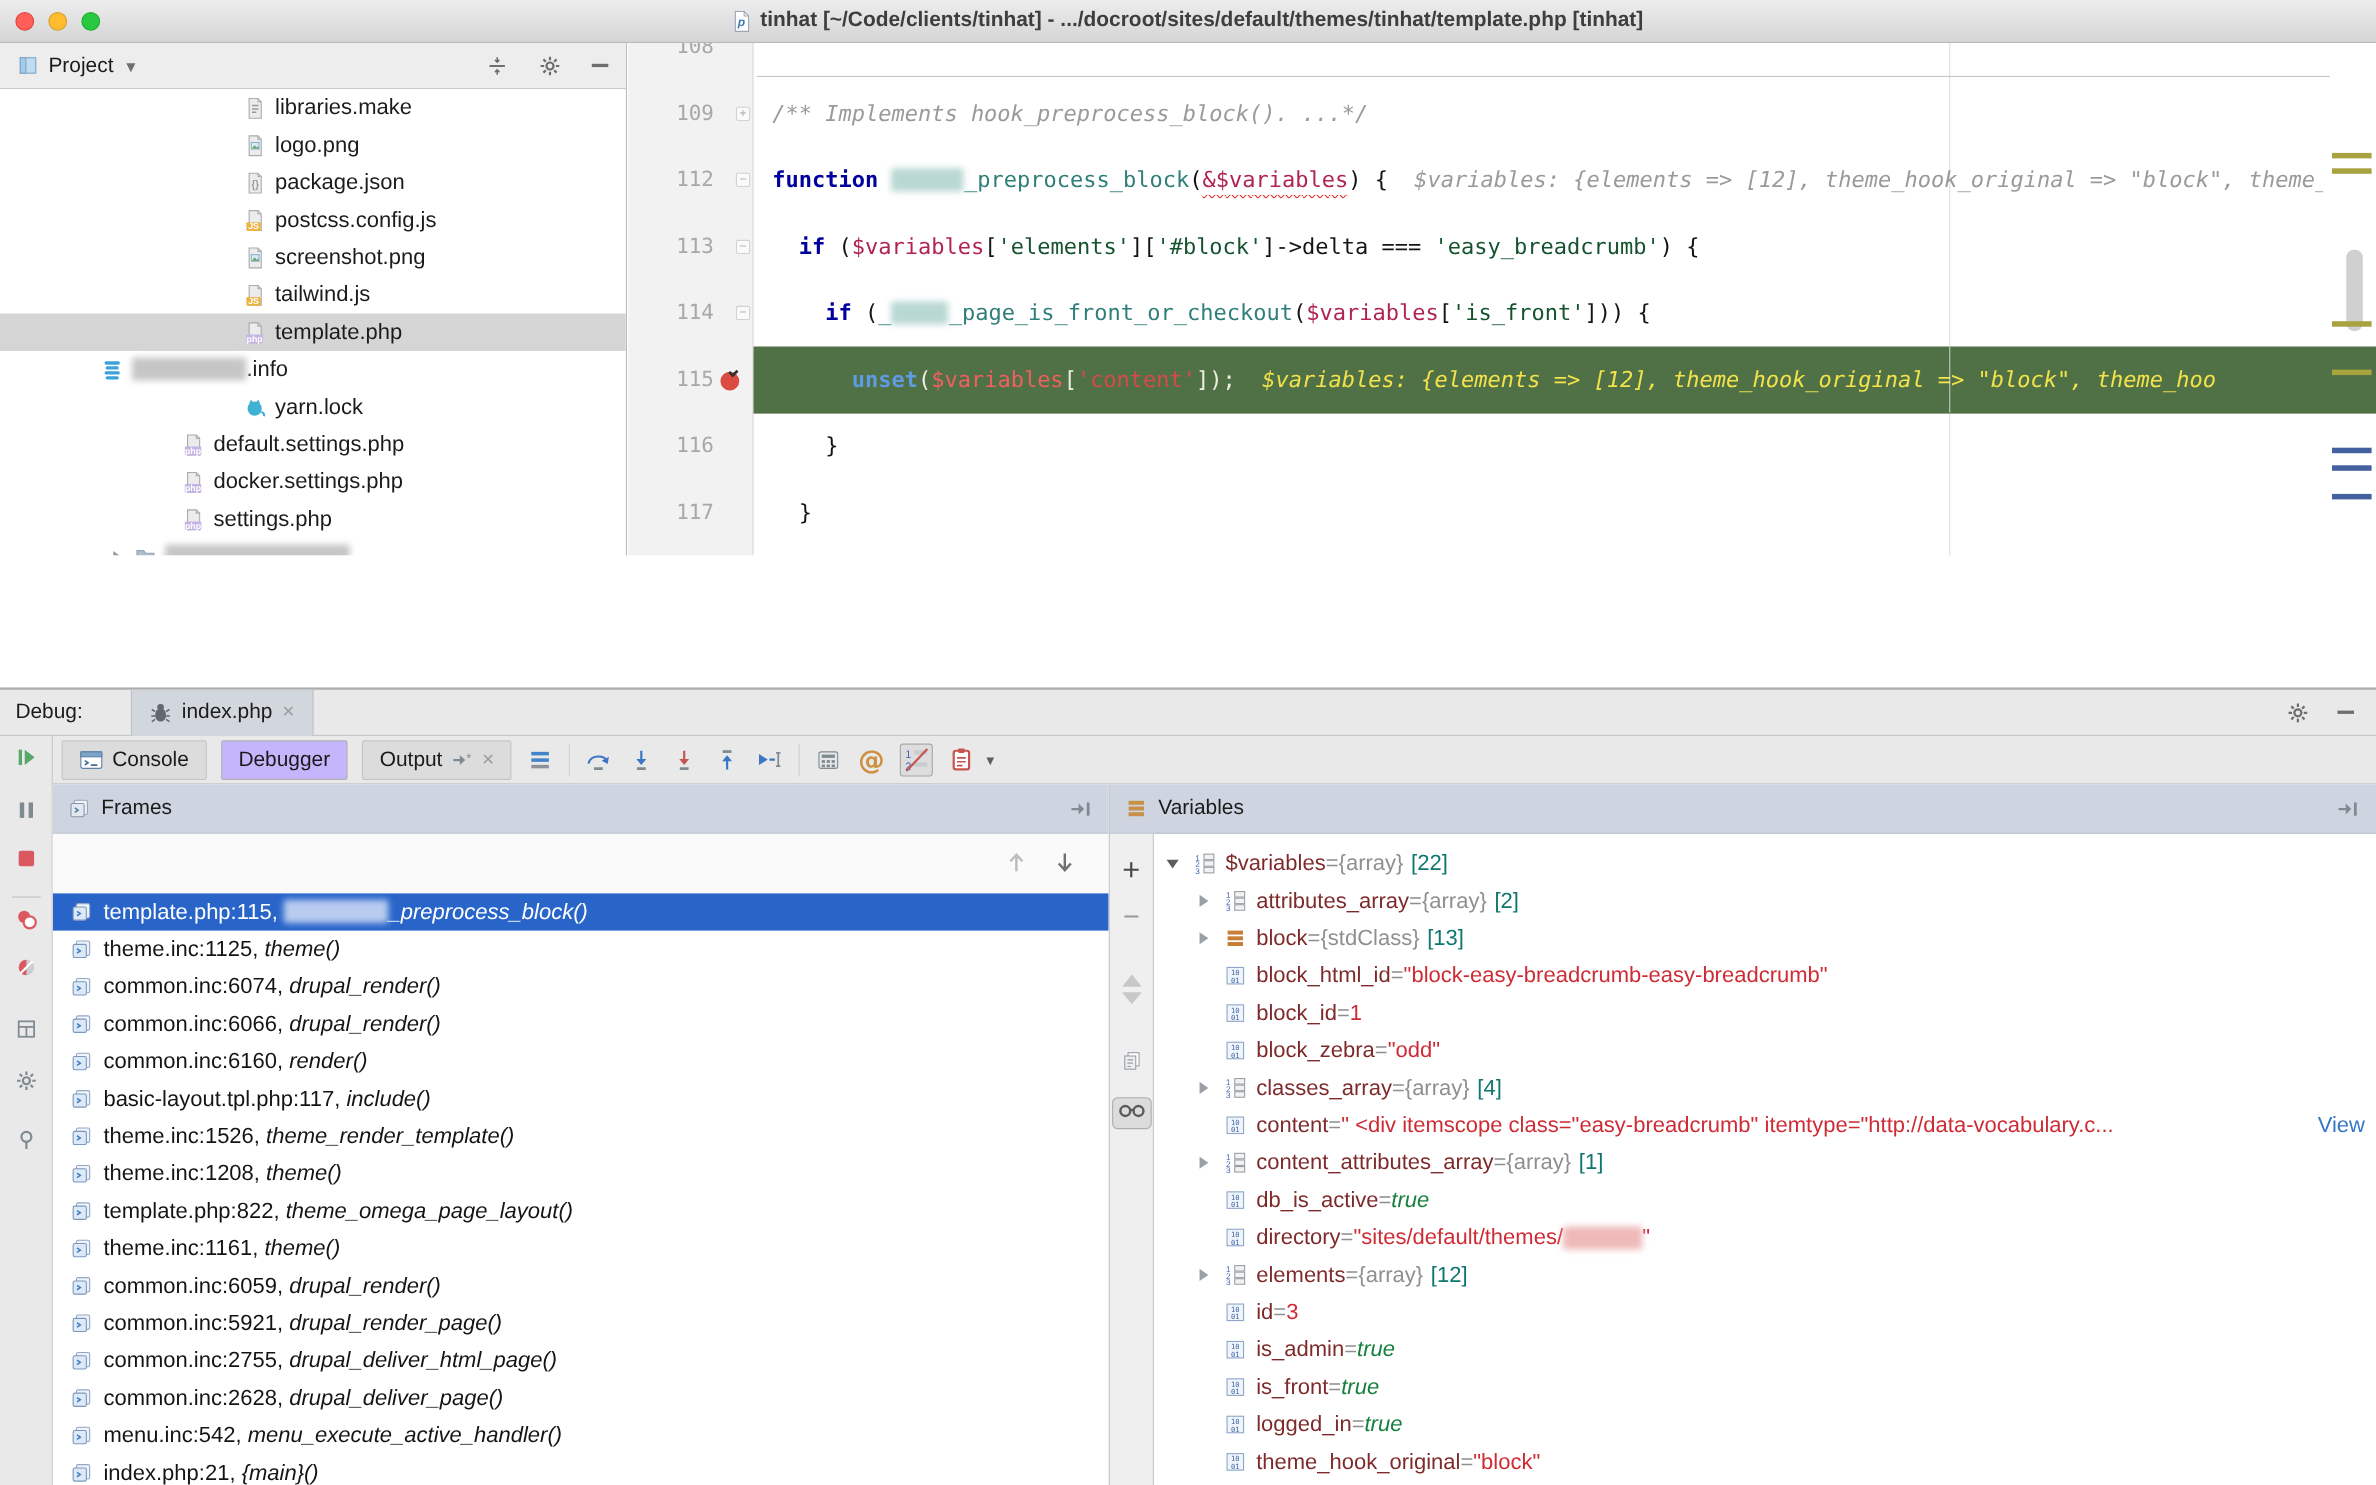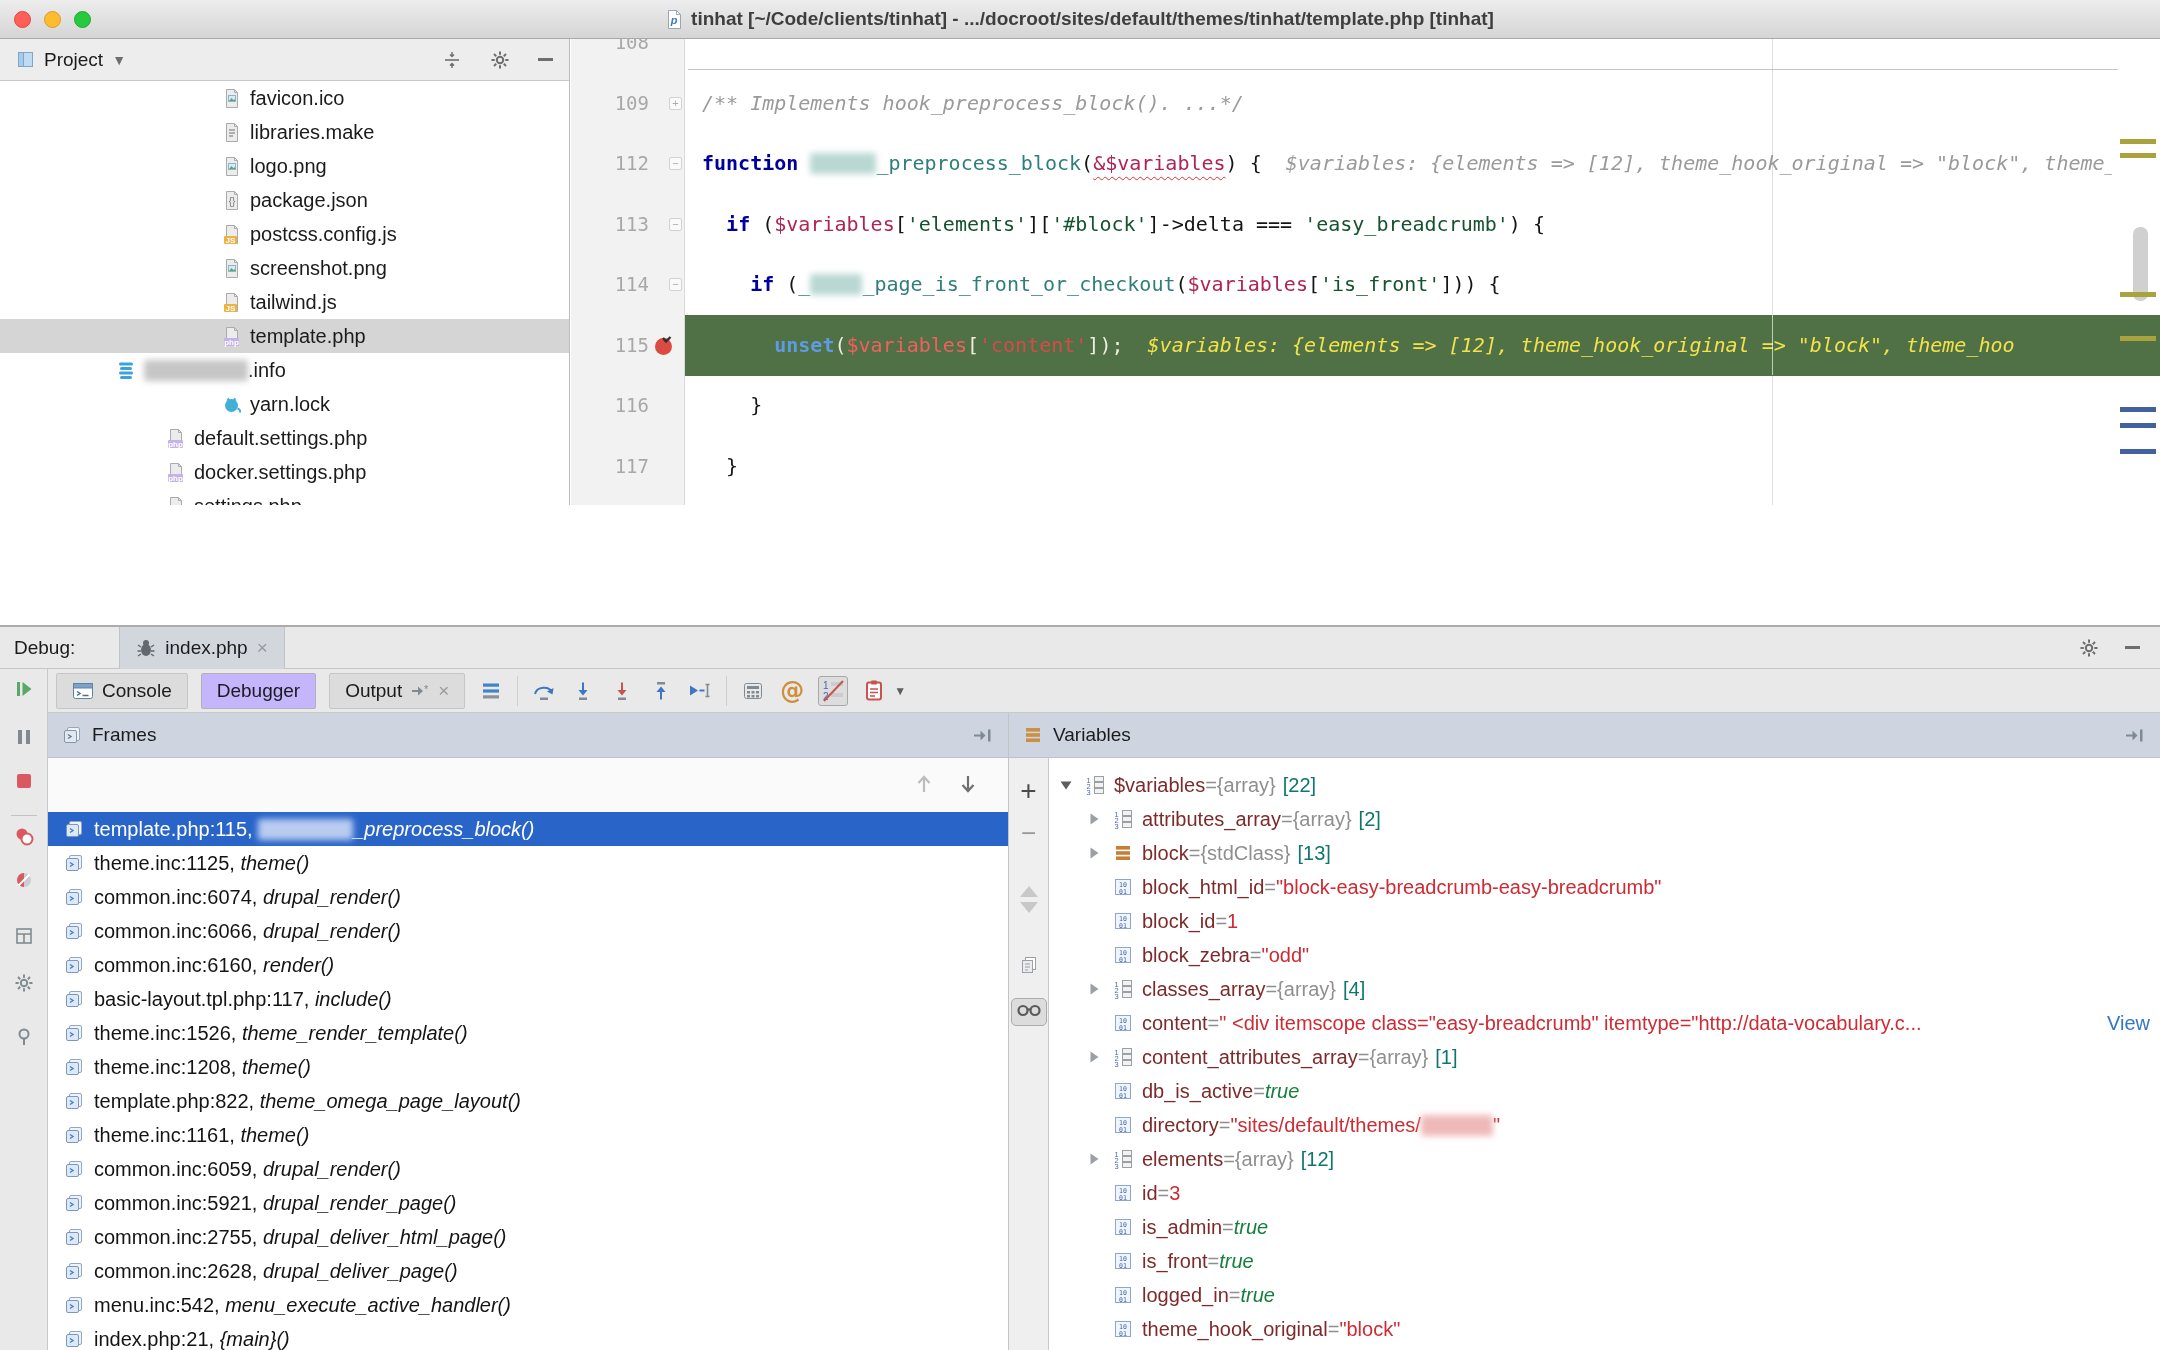--- a/index.html
+++ b/index.html
@@ -187,31 +187,20 @@
           </span>
           <span class="minbar"></span>
         </span>
       </div>
       <div class="tree" id="tree">
           <div class="tree-row" style="padding-left:222px">
             <span class="ic">
               <svg width="20" height="21" viewBox="0 0 20 21">
                 <path d="M4.5 1.5h8l3 3v15h-11z" fill="#ECECEC" stroke="#ABABAB"></path>
                 <path d="M12.5 1.5v3h3" fill="none" stroke="#ABABAB"></path>
-                <rect x="6.5" y="7.5" width="7" height="6" fill="#D6EBF7" stroke="#8FB3CC"></rect>
-                <path d="M7 13l2.5-3 2 2.2 1-1.2 1.2 2z" fill="#5FA75F"></path>
-              </svg>
-            </span>
-            <span>favicon.ico</span>
-          </div>
-          <div class="tree-row" style="padding-left:222px">
-            <span class="ic">
-              <svg width="20" height="21" viewBox="0 0 20 21">
-                <path d="M4.5 1.5h8l3 3v15h-11z" fill="#ECECEC" stroke="#ABABAB"></path>
-                <path d="M12.5 1.5v3h3" fill="none" stroke="#ABABAB"></path>
                 <path d="M7 8h6M7 11h6M7 14h4" stroke="#9A9A9A" stroke-width="1.4"></path>
               </svg>
             </span>
             <span>libraries.make</span>
           </div>
           <div class="tree-row" style="padding-left:222px">
             <span class="ic">
               <svg width="20" height="21" viewBox="0 0 20 21">
                 <path d="M4.5 1.5h8l3 3v15h-11z" fill="#ECECEC" stroke="#ABABAB"></path>
                 <path d="M12.5 1.5v3h3" fill="none" stroke="#ABABAB"></path>
@@ -268,21 +257,21 @@
             <span class="ic">
               <svg width="20" height="21" viewBox="0 0 20 21">
                 <path d="M4.5 1.5h8l3 3v15h-11z" fill="#ECECEC" stroke="#ABABAB"></path>
                 <path d="M12.5 1.5v3h3" fill="none" stroke="#ABABAB"></path>
                 <rect x="2" y="12" width="15" height="8" rx="1" fill="#C4B3E6"></rect>
                 <text x="9.5" y="18.5" font-size="8" font-weight="bold" fill="#fff" text-anchor="middle">php</text>
               </svg>
             </span>
             <span>template.php</span>
           </div>
-          <div class="tree-row" style="padding-left:116px">
+          <div class="tree-row" style="padding-left:92px">
             <span class="ic">
               <svg width="20" height="20">
                 <rect x="3" y="2.5" width="14" height="3" rx="1.5" fill="#3BA2DC"></rect>
                 <rect x="4" y="7" width="12" height="3" rx="1.5" fill="#3BA2DC"></rect>
                 <rect x="3" y="11.5" width="14" height="3" rx="1.5" fill="#3BA2DC"></rect>
                 <rect x="4" y="16" width="12" height="3" rx="1.5" fill="#3BA2DC"></rect>
               </svg>
             </span>
             <span><span class="redact tone-gray" style="width:104px"></span>.info</span>
           </div>

